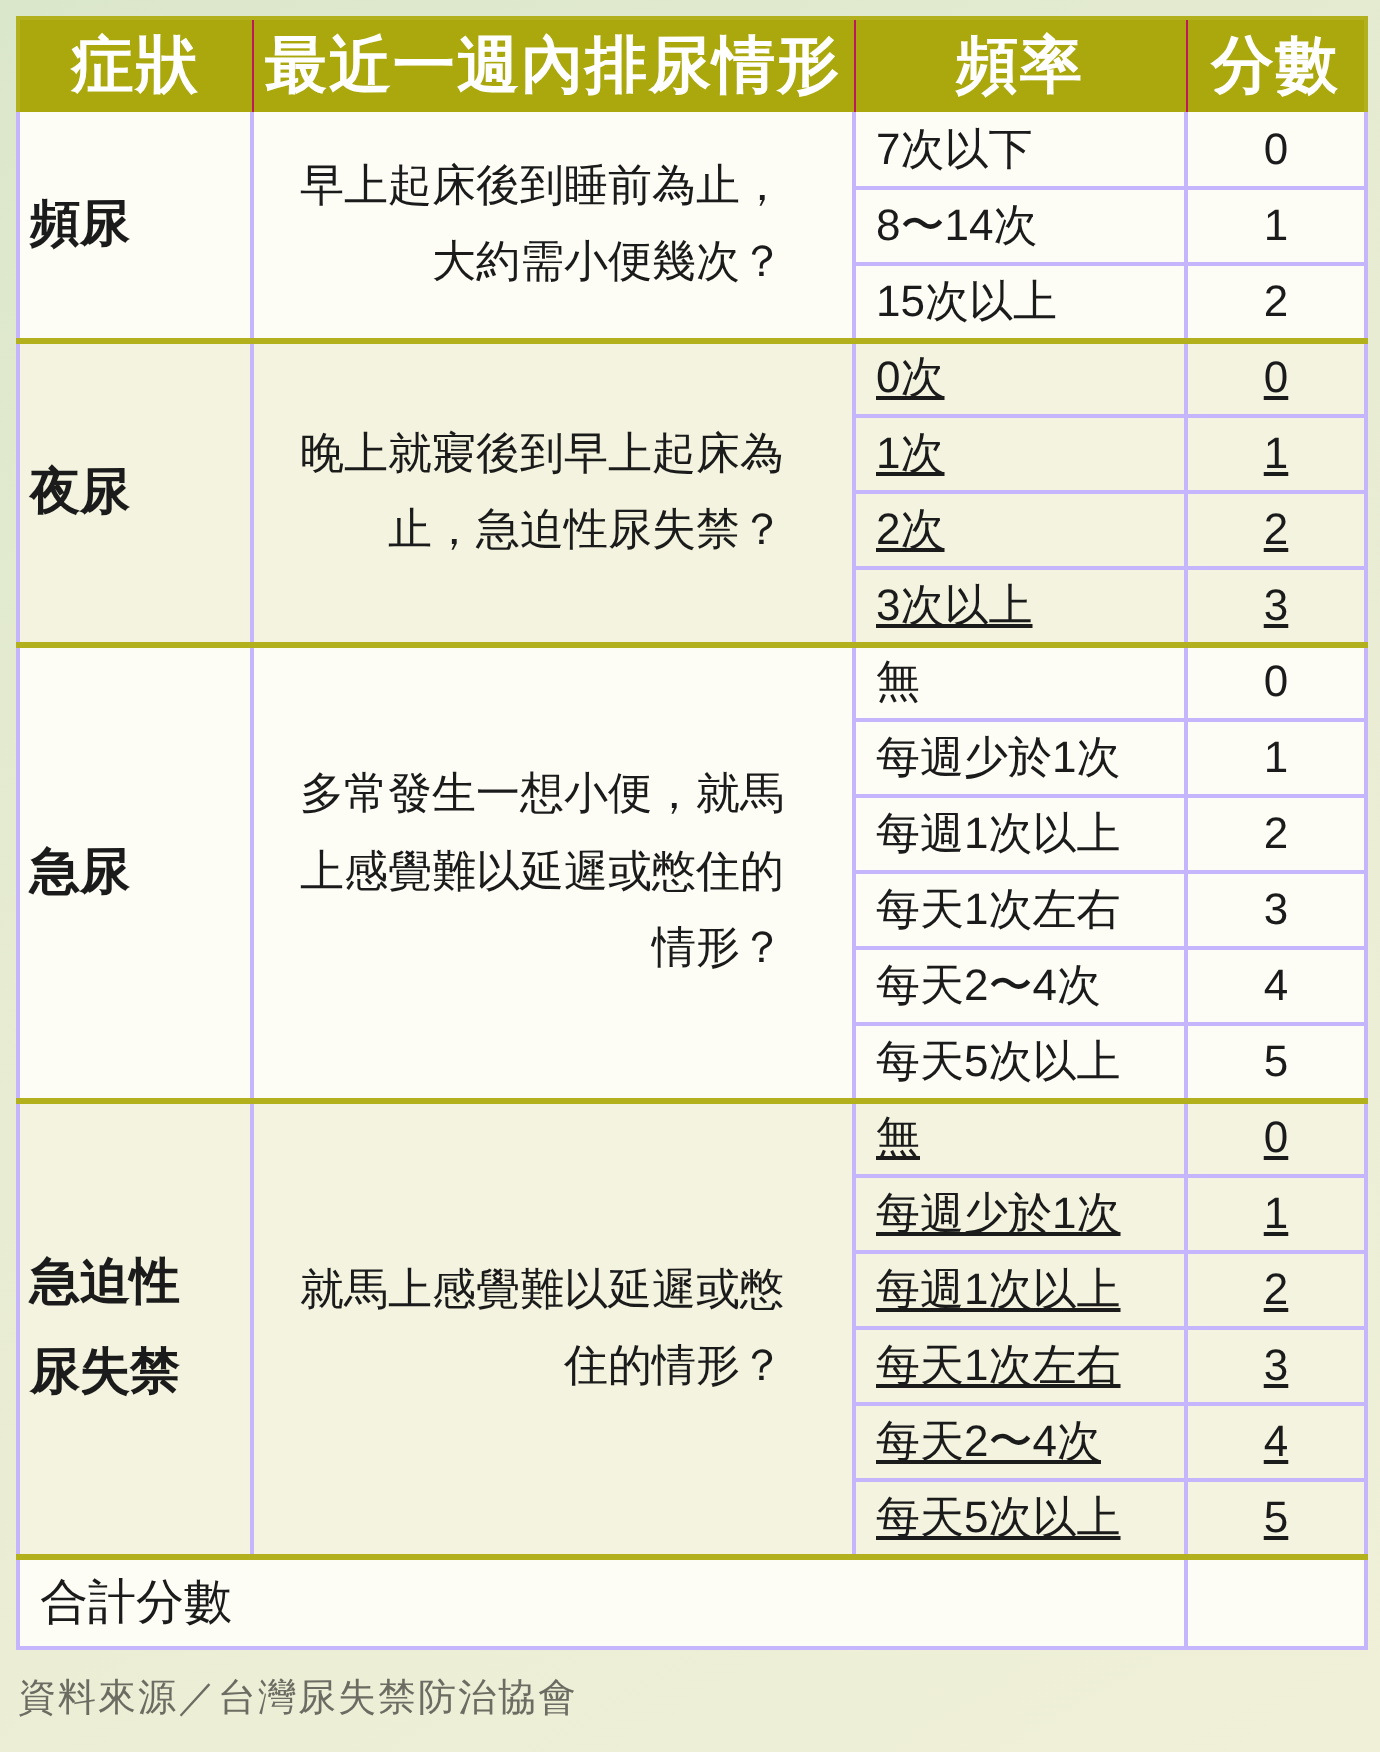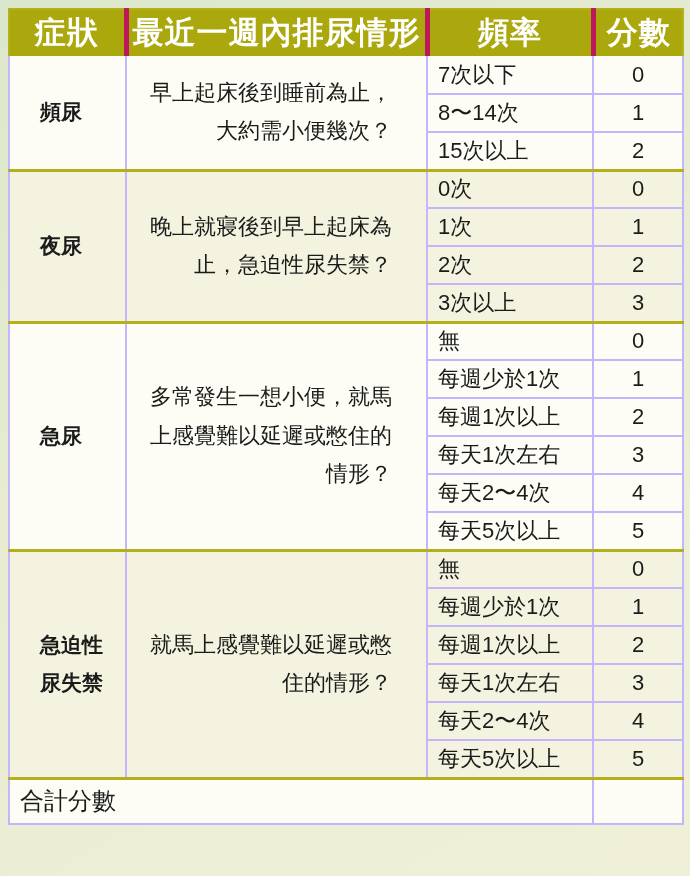--- a/index.html
+++ b/index.html
@@ -28,38 +28,38 @@
   thead th {
     background: #aba80d;
     color: #ffffff;
     font-size: 31px;
     font-weight: bold;
     height: 47px;
     text-align: center;
     border: 0;
     letter-spacing: 1px;
   }
-  thead th + th { border-left: 5px solid #be185d; }
+  thead th + th { border-left: 1px solid #be185d; }
 
   tbody td, tfoot td {
     border: 2px solid #c4b5fd;
     font-size: 22px;
     vertical-align: middle;
   }
   tr.option-row { height: 38px; }
   tr.section-start td { border-top: 3px solid #b3b01e; }
   tbody tr:first-child td { border-top: 0; }
 
   tr.sec-light td { background: #fdfdf6; }
-  tr.sec-cream td { background: #f3f3df; }
+  tr.sec-cream td { background: #f3f3df; text-decoration: underline; }
 
   td.symptom-cell {
     font-weight: bold;
-    font-size: 21px;
-    padding-left: 30px;
+    font-size: 25px;
+    padding-left: 5px;
   }
   td.symptom-cell .s-text {
     display: inline-block;
     width: 82px;
     line-height: 1.8;
     word-break: break-all;
   }
   td.question-cell { padding: 8px 10px 8px 12px; }
   td.question-cell .q-text {
     display: inline-block;
@@ -191,13 +191,14 @@
         </tr>
       </tbody>
     <tfoot>
       <tr>
         <td class="total-label-cell" colspan="3">合計分數</td>
         <td class="score-cell"></td>
       </tr>
     </tfoot>
   </table>
 
+  <div class="source-note">資料來源／台灣尿失禁防治協會</div>
 </div>
 
 </body></html>

